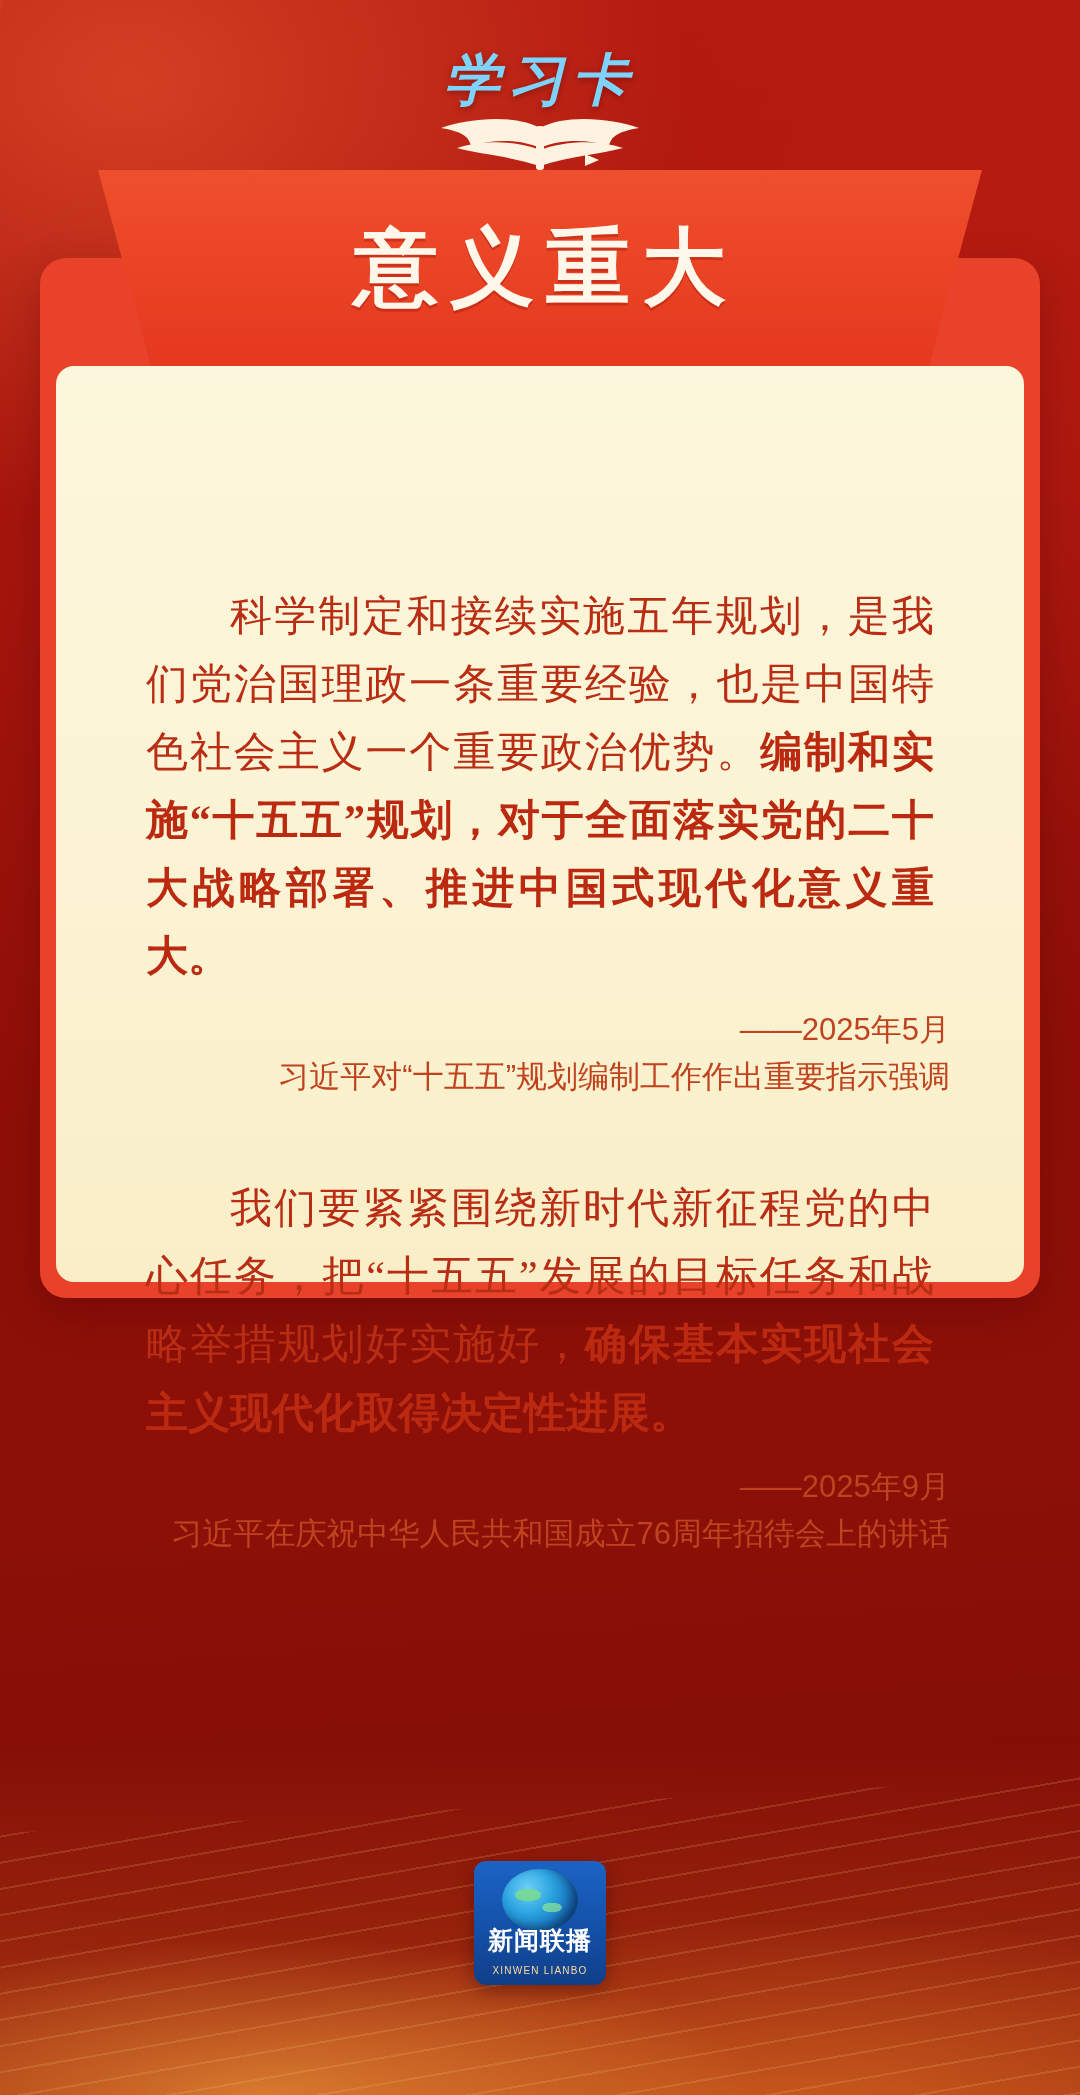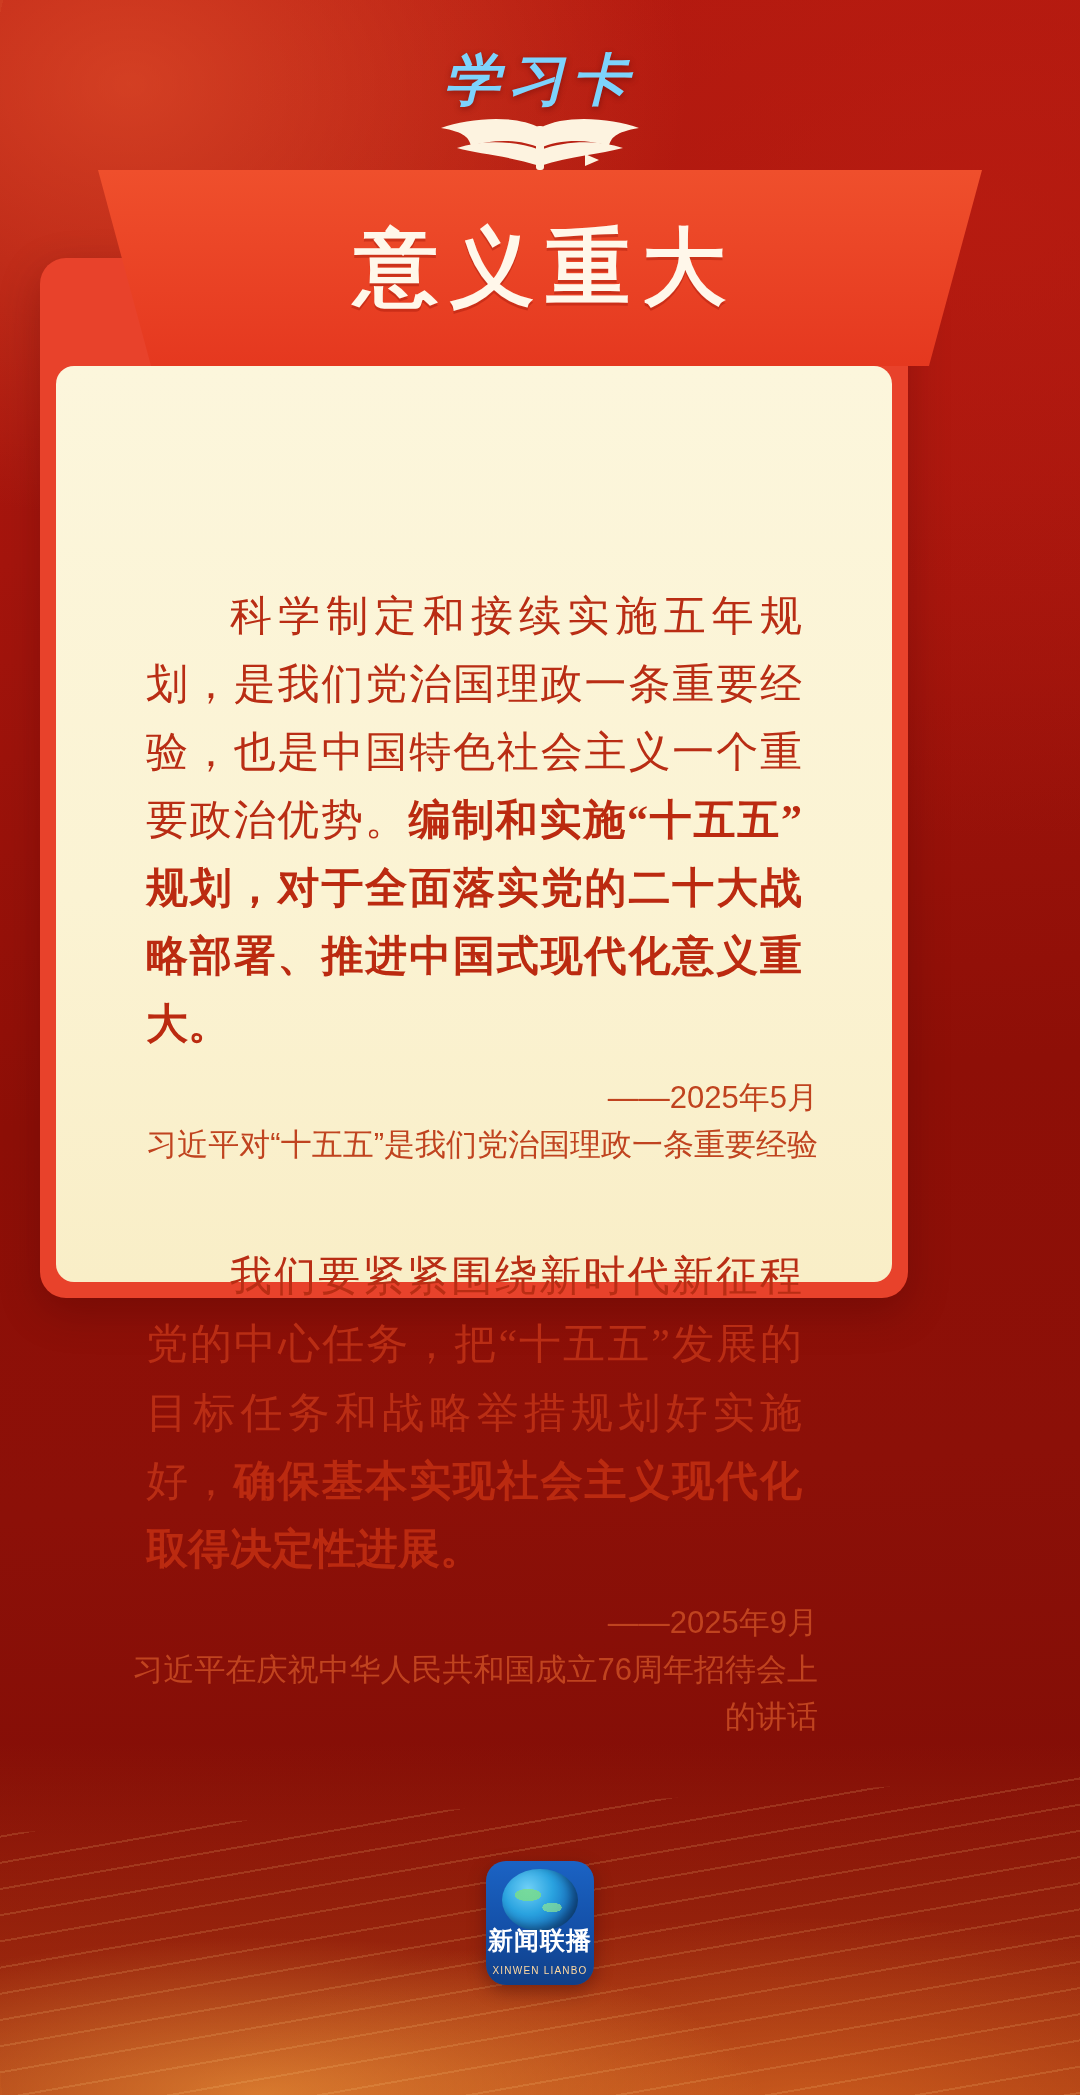--- a/index.html
+++ b/index.html
@@ -75,21 +75,21 @@
     height: 58px;
     position: relative;
   }
   .logo-book svg { display: block; }
 
   
   .card {
     position: absolute;
     top: 258px;
     left: 40px;
-    width: 868px;
+    width: 1000px;
     height: 1040px;
     background: #e8422b;
     border-radius: 26px;
     box-shadow: 0 14px 40px rgba(60,0,0,0.28);
     z-index: 3;
   }
   .card-inner {
     position: absolute;
     left: 16px;
     right: 16px;
@@ -154,23 +154,23 @@
   }
   .attrib .date { display: block; }
   .attrib .src { display: block; }
 
   
   .footer-badge {
     position: absolute;
     left: 50%;
     transform: translateX(-50%);
     bottom: 110px;
-    width: 108px;
+    width: 132px;
     height: 124px;
-    border-radius: 20px;
+    border-radius: 12px;
     background: linear-gradient(180deg, #1b63c4 0%, #1450a8 55%, #103f88 100%);
     box-shadow: 0 6px 18px rgba(40,0,0,0.35);
     overflow: hidden;
     z-index: 6;
   }
   .globe {
     position: absolute;
     top: 8px;
     left: 50%;
     transform: translateX(-50%);
@@ -240,21 +240,21 @@
 
   <div class="card-inner">
     <div class="content">
 
       <div class="quote-block">
         <p class="quote-text">
           <span>科学制定和接续实施五年规划，是我们党治国理政一条重要经验，也是中国特色社会主义一个重要政治优势。</span><b>编制和实施“十五五”规划，对于全面落实党的二十大战略部署、推进中国式现代化意义重大。</b>
         </p>
         <div class="attrib">
           <span class="date">——2025年5月</span>
-          <span class="src">习近平对“十五五”是我们党治国理政一条重要经验</span>
+          <span class="src">习近平对“十五五”规划编制工作作出重要指示强调</span>
         </div>
       </div>
 
       <div class="quote-block">
         <p class="quote-text">
           <span>我们要紧紧围绕新时代新征程党的中心任务，把“十五五”发展的目标任务和战略举措规划好实施好，</span><b>确保基本实现社会主义现代化取得决定性进展。</b>
         </p>
         <div class="attrib">
           <span class="date">——2025年9月</span>
           <span class="src">习近平在庆祝中华人民共和国成立76周年招待会上的讲话</span>

